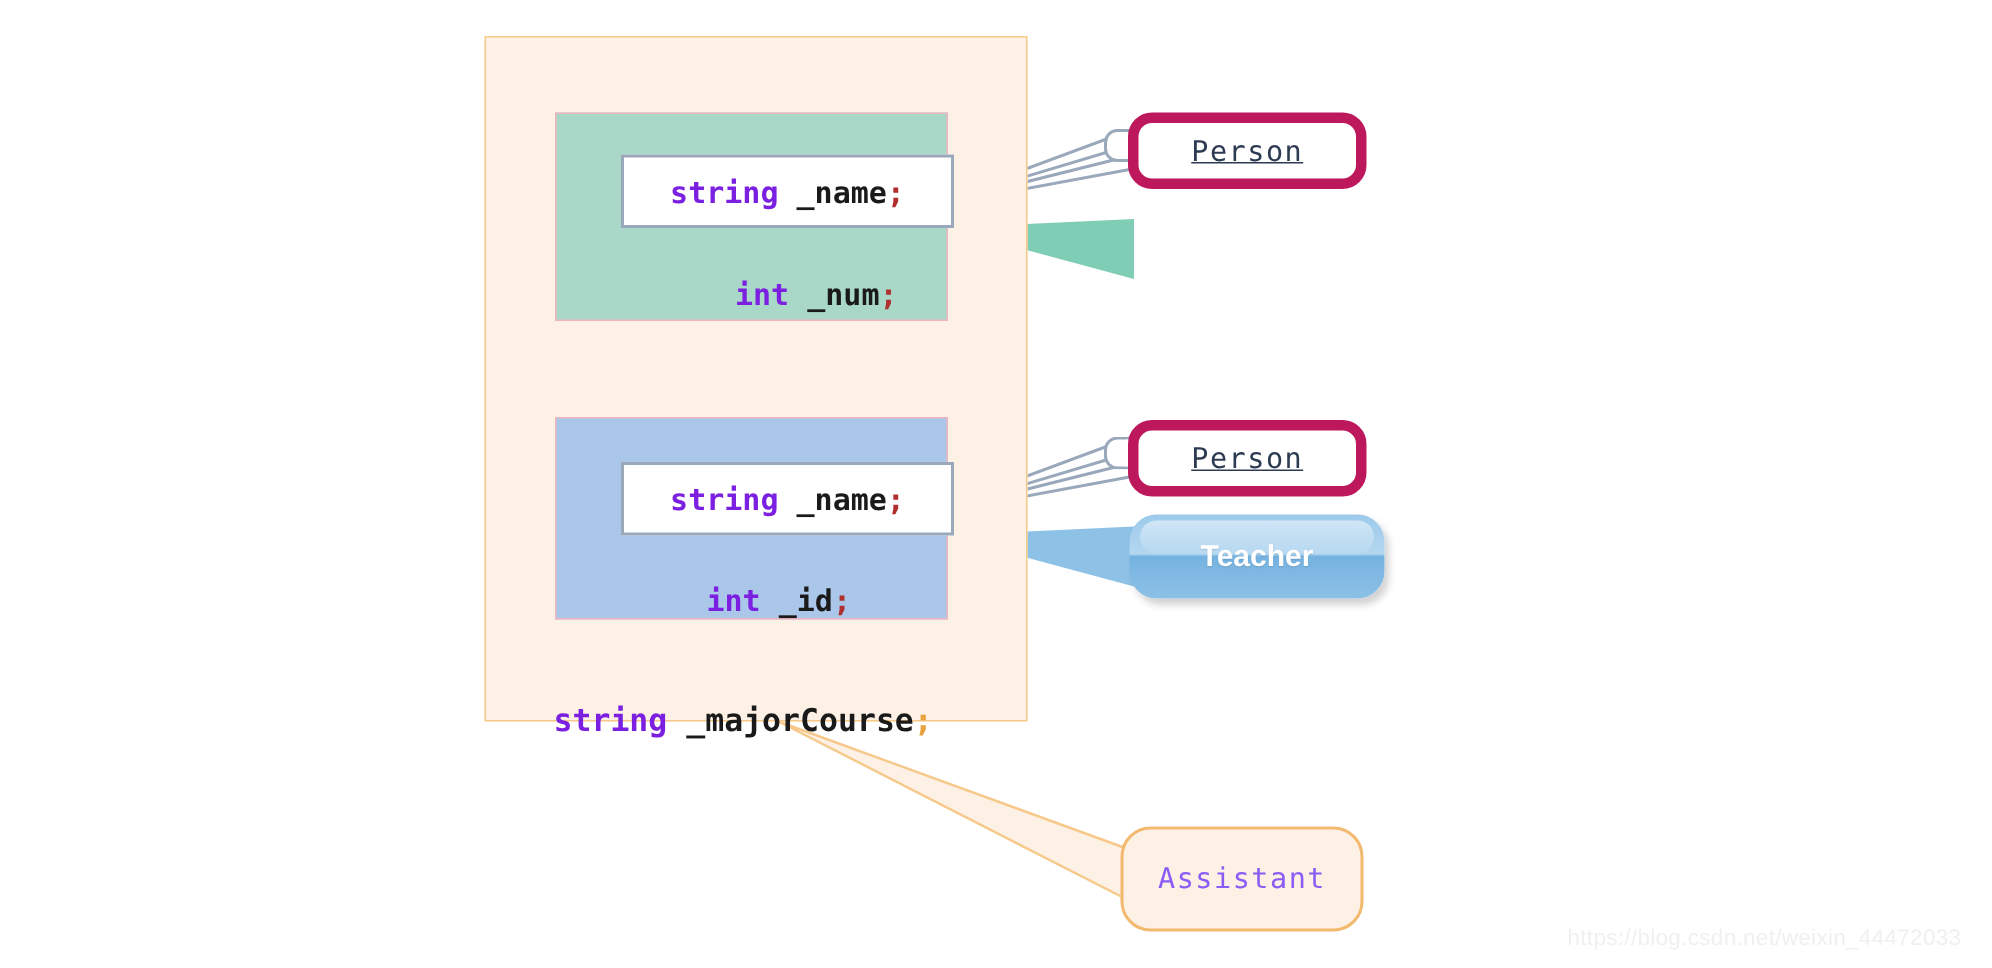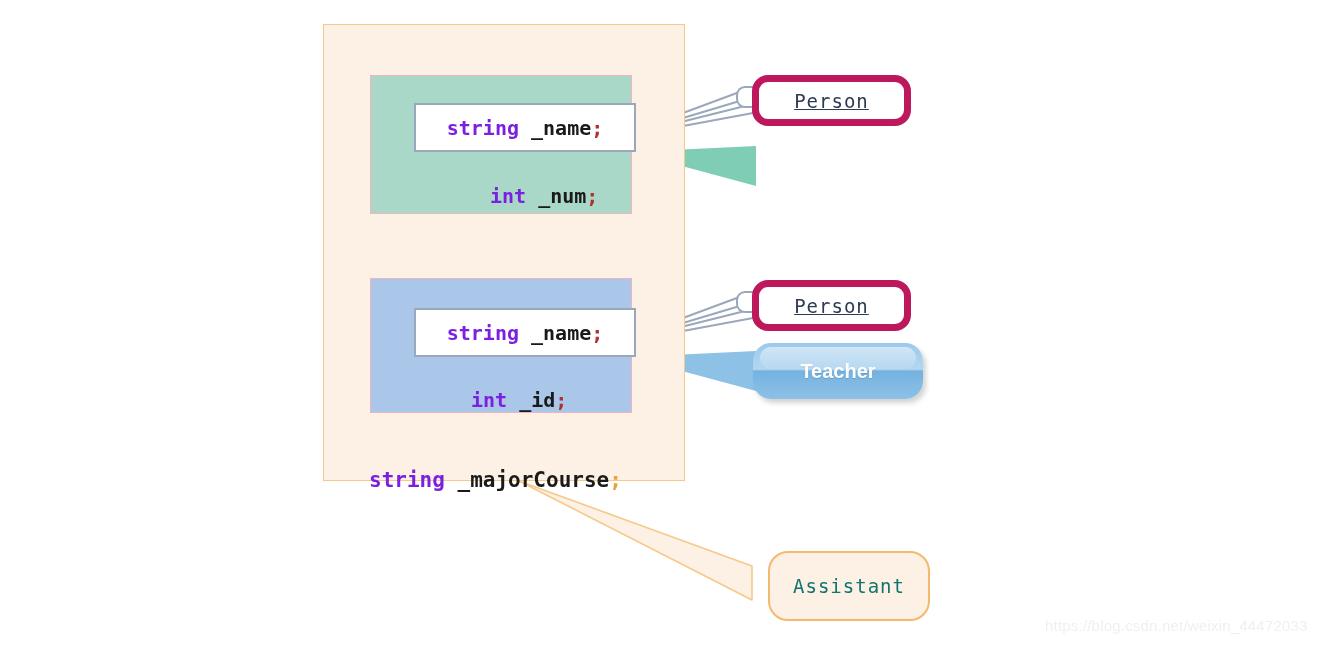--- a/index.html
+++ b/index.html
@@ -203,22 +203,21 @@
     box-sizing: border-box;
     background: #fdf0e4;
     border: 2px solid #f3b96f;
     border-radius: 20px;
     display: flex;
     align-items: center;
     justify-content: center;
     font-family: "DejaVu Sans Mono", "Liberation Mono", monospace;
     font-size: 19px;
     letter-spacing: 1px;
-    color: #0f766e;
-    margin-left: 21px;
+    color: #8b5cf6;
   }
 
   
   .watermark {
     position: absolute;
     left: 1045px;
     top: 617px;
     font-family: "Liberation Sans", sans-serif;
     font-size: 15px;
     color: #f0f0f0;

